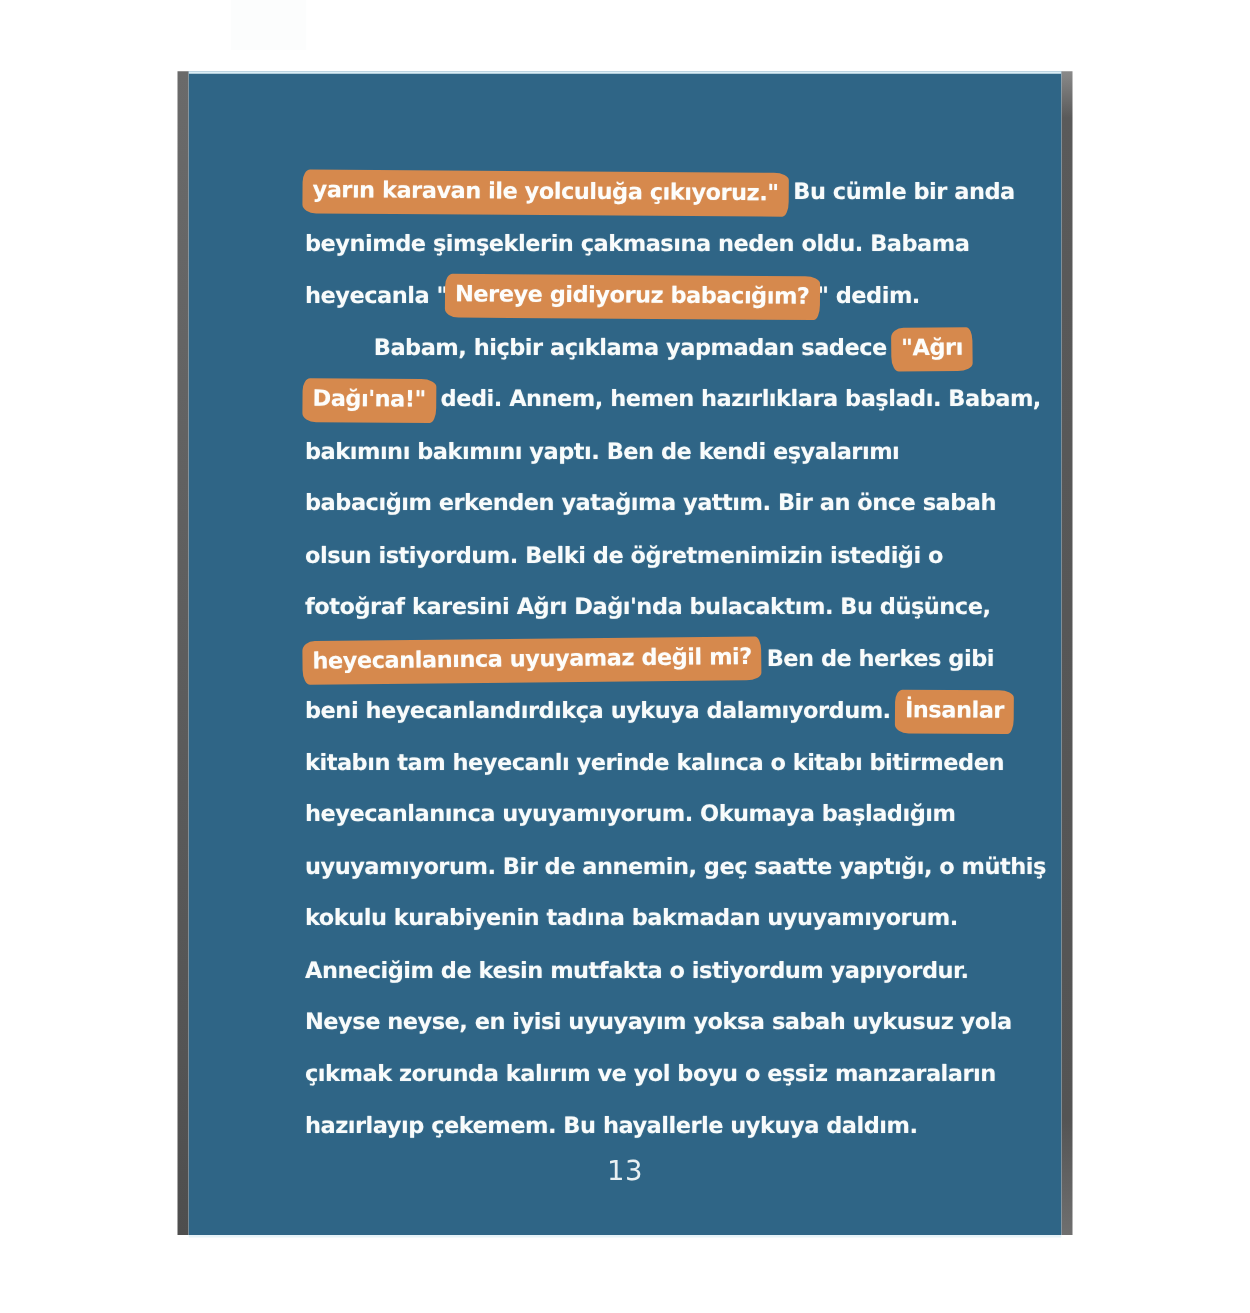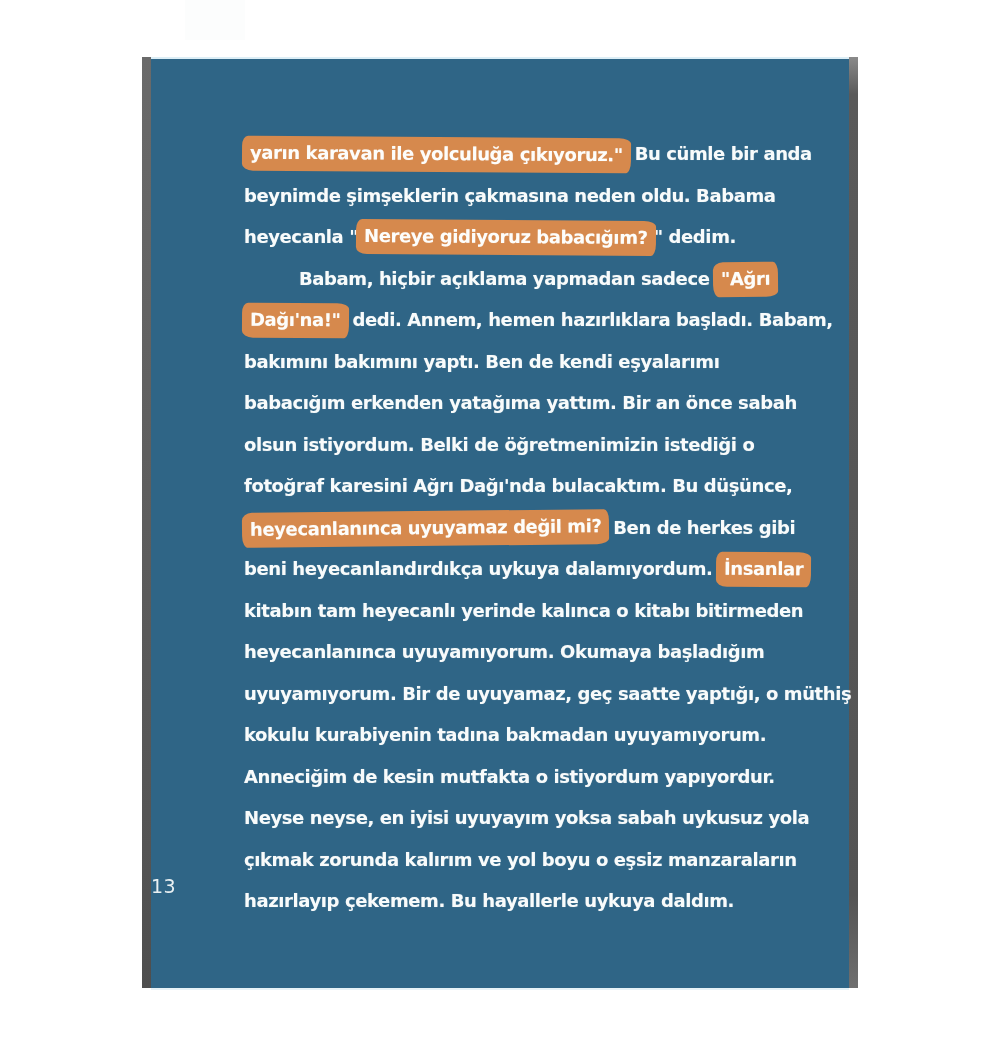--- a/index.html
+++ b/index.html
@@ -60,24 +60,25 @@
     padding: 2px 8px 3px 8px;
     margin: 0 -2px;
     border-radius: 10px 5px 12px 6px / 8px 11px 6px 12px;
     transform: rotate(-0.6deg);
     line-height: 30px;
   }
   .line:nth-child(odd) .hl { transform: rotate(0.4deg); border-radius: 6px 12px 5px 11px / 10px 6px 12px 7px; }
   .page-number {
     position: absolute;
     left: 0;
-    top: 816px;
+    top: 866px;
     width: 100%;
+    text-align: center;
     color: #e9f0f2;
-    font-size: 19px;
+    font-size: 22px;
     letter-spacing: 0.5px;
     font-family: "DejaVu Sans", sans-serif;
   }
   
   .top-remnant {
     position: absolute;
     left: 185px;
     top: 0;
     width: 60px;
     height: 40px;
@@ -99,21 +100,21 @@
         <div class="line indent"><span class="seg">Babam, hiçbir açıklama yapmadan sadece </span><span class="seg hl">"Ağrı</span></div>
         <div class="line"><span class="seg hl">Dağı'na!"</span><span class="seg"> dedi. Annem, hemen hazırlıklara başladı. Babam,</span></div>
         <div class="line"><span class="seg">bakımını bakımını yaptı. Ben de kendi eşyalarımı</span></div>
         <div class="line"><span class="seg">babacığım erkenden yatağıma yattım. Bir an önce sabah</span></div>
         <div class="line"><span class="seg">olsun istiyordum. Belki de öğretmenimizin istediği o</span></div>
         <div class="line"><span class="seg">fotoğraf karesini Ağrı Dağı'nda bulacaktım. Bu düşünce,</span></div>
         <div class="line"><span class="seg hl">heyecanlanınca uyuyamaz değil mi?</span><span class="seg"> Ben de herkes gibi</span></div>
         <div class="line"><span class="seg">beni heyecanlandırdıkça uykuya dalamıyordum. </span><span class="seg hl">İnsanlar</span></div>
         <div class="line"><span class="seg">kitabın tam heyecanlı yerinde kalınca o kitabı bitirmeden</span></div>
         <div class="line"><span class="seg">heyecanlanınca uyuyamıyorum. Okumaya başladığım</span></div>
-        <div class="line"><span class="seg">uyuyamıyorum. Bir de uyuyamaz, geç saatte yaptığı, o müthiş</span></div>
+        <div class="line"><span class="seg">uyuyamıyorum. Bir de annemin, geç saatte yaptığı, o müthiş</span></div>
         <div class="line"><span class="seg">kokulu kurabiyenin tadına bakmadan uyuyamıyorum.</span></div>
         <div class="line"><span class="seg">Anneciğim de kesin mutfakta o istiyordum yapıyordur.</span></div>
         <div class="line"><span class="seg">Neyse neyse, en iyisi uyuyayım yoksa sabah uykusuz yola</span></div>
         <div class="line"><span class="seg">çıkmak zorunda kalırım ve yol boyu o eşsiz manzaraların</span></div>
         <div class="line"><span class="seg">hazırlayıp çekemem. Bu hayallerle uykuya daldım.</span></div>
       </div>
     <div class="page-number">13</div>
   </div>
   <div class="edge-strip right"></div>
 </div>

